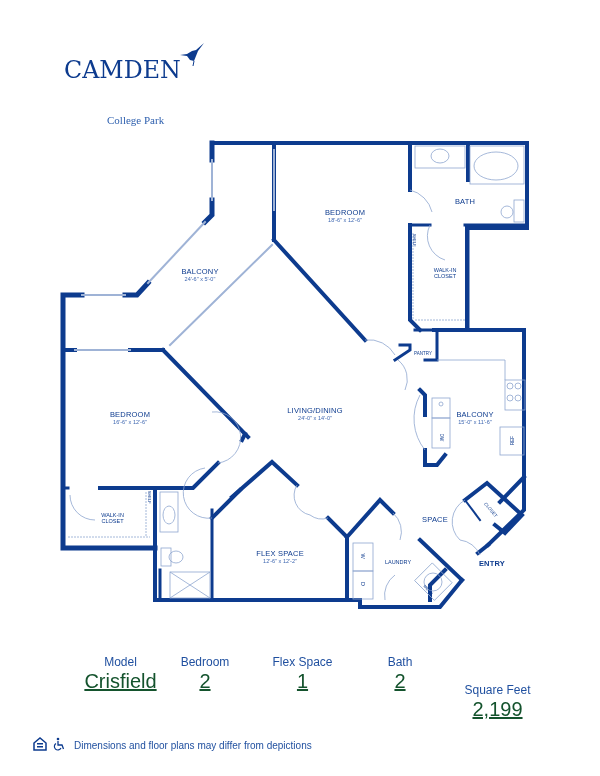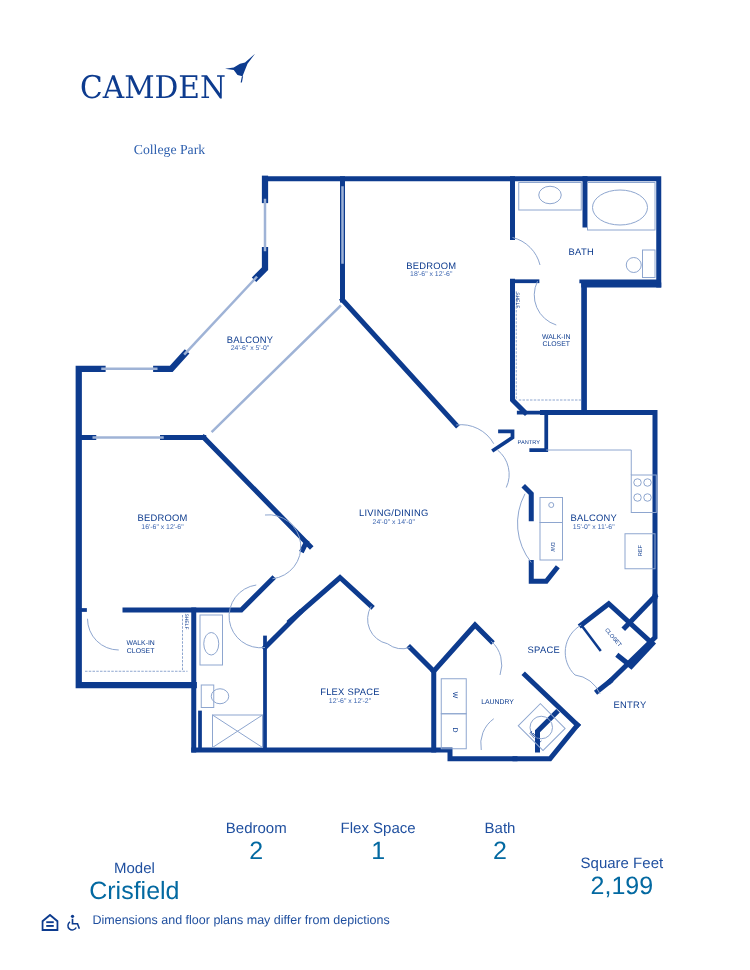--- a/index.html
+++ b/index.html
@@ -9,22 +9,22 @@
   .logo-sub { position:absolute; left:43px; top:40px; font-size:11px; color:#2d5fae; font-family:Liberation Serif, serif;margin-top:32px; }
   .logo-bird { position:absolute; left:112px; top:0px; width:30px; height:30px; }
   .plan { position:absolute; left:0; top:0; width:600px; height:640px; }
   .room-label { position:absolute; text-align:center; font-family:"Liberation Sans", sans-serif; color:#0d3b8e; line-height:1.1; }
   .room-label .name { font-size:7.5px; letter-spacing:0.2px; display:block; }
   .room-label .dim { font-size:5.5px; display:block; color:#3d66b0; }
   .small-label { position:absolute; font-family:"Liberation Sans", sans-serif; font-size:5.5px; color:#0d3b8e; text-align:center; line-height:1.1; }
   .stats { position:absolute; left:60px; top:655px; width:480px; height:45px; }
   .stat { position:absolute; top:0; text-align:center; font-family:"Liberation Sans", sans-serif; color:#1a4a9c; }
   .stat .lbl { font-size:12px; display:block; color:#1f4f9f; }
-  .stat .val { font-size:20px; display:block; margin-top:1px; color:#0369a1; }
-  .footer { position:absolute; left:33px; top:731px; height:20px; display:flex; align-items:flex-start; gap:5px; }
+  .stat .val { font-size:20px; display:block; margin-top:1px; color:#14532d;text-decoration:underline; }
+  .footer { position:absolute; left:33px; top:731px; height:20px; display:flex; align-items:flex-end; gap:5px; }
   .footer .txt { font-family:"Liberation Sans", sans-serif; font-size:10px; color:#1f4f9f; margin-left:3px; }
 </style>
 </head>
 <body>
 
 <div class="logo">
   <svg class="logo-bird" viewBox="0 0 30 30">
     <path d="M28 1 L20 8 L16 9 L11 12 L4 13 L11 14 L14 18 L18 19 L20 14 L22 9 Z" fill="#0d3b8e"></path>
     <path d="M18 19 L17 24" stroke="#0d3b8e" stroke-width="1"></path>
   </svg>
@@ -182,33 +182,33 @@
 </div>
 <div class="room-label" style="left:240px; top:550px; width:80px;">
   <span class="name">FLEX SPACE</span>
   <span class="dim">12'-6" x 12'-2"</span>
 </div>
 <div class="room-label" style="left:415px; top:516px; width:40px;">
   <span class="name">SPACE</span>
 </div>
 <div class="small-label" style="left:475px; top:508px; width:30px; transform:rotate(50deg); font-size:4.5px;">CLOSET</div>
 <div class="small-label" style="left:378px; top:559px; width:40px;">LAUNDRY</div>
-<div class="room-label" style="left:484px; top:560px; width:40px;">
+<div class="room-label" style="left:472px; top:560px; width:40px;font-weight:bold;">
   <span class="name">ENTRY</span>
 </div>
 <div class="small-label" style="left:418px; top:588px; width:20px; transform:rotate(45deg); font-size:4px;">MECH</div>
 <div class="small-label" style="left:405px; top:238px; width:18px; transform:rotate(90deg); font-size:4px;">SHELF</div>
 <div class="small-label" style="left:140px; top:495px; width:18px; transform:rotate(90deg); font-size:4px;">SHELF</div>
 <div class="small-label" style="left:433px; top:435px; width:16px; transform:rotate(90deg); font-size:4.5px;">DW</div>
 <div class="small-label" style="left:505px; top:438px; width:16px; transform:rotate(-90deg); font-size:4.5px;">REF</div>
 <div class="small-label" style="left:358px; top:553px; width:10px; transform:rotate(90deg);">W</div>
 <div class="small-label" style="left:358px; top:581px; width:10px; transform:rotate(90deg);">D</div>
 
 <div class="stats">
-  <div class="stat" style="left:0px; width:95px;margin-top:32px;">
+  <div class="stat" style="left:13px; width:95px;">
     <span class="lbl">Model</span>
     <span class="val">Crisfield</span>
   </div>
   <div class="stat" style="left:110px; width:70px;">
     <span class="lbl">Bedroom</span>
     <span class="val">2</span>
   </div>
   <div class="stat" style="left:205px; width:75px;">
     <span class="lbl">Flex Space</span>
     <span class="val">1</span>

